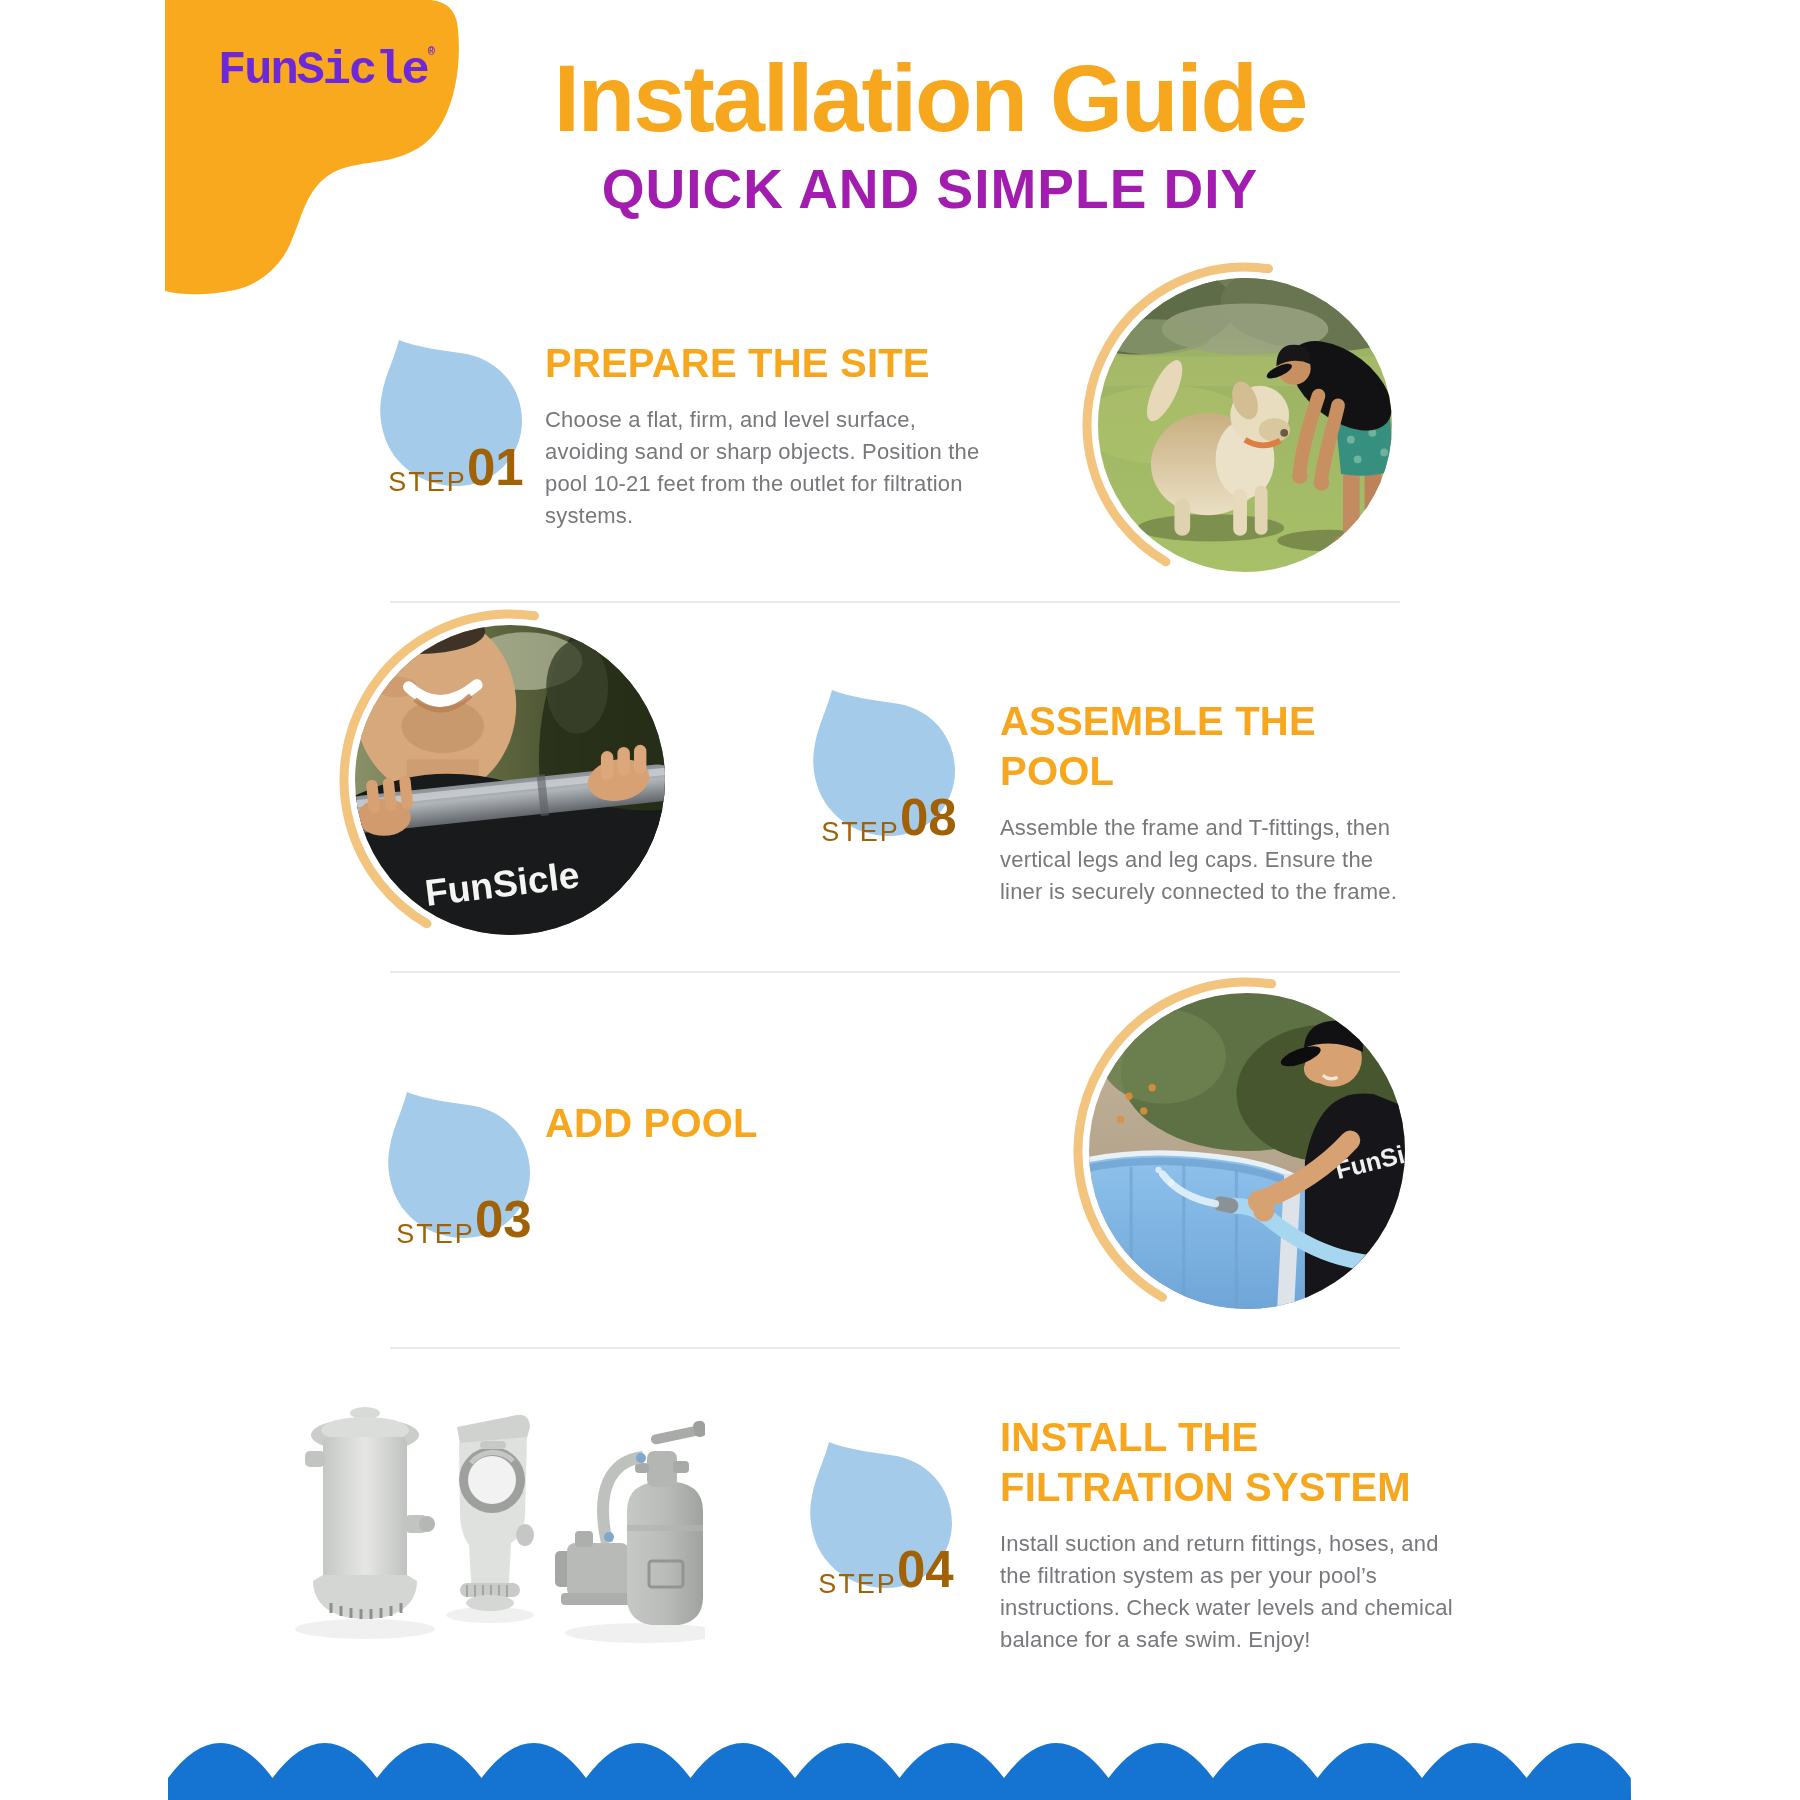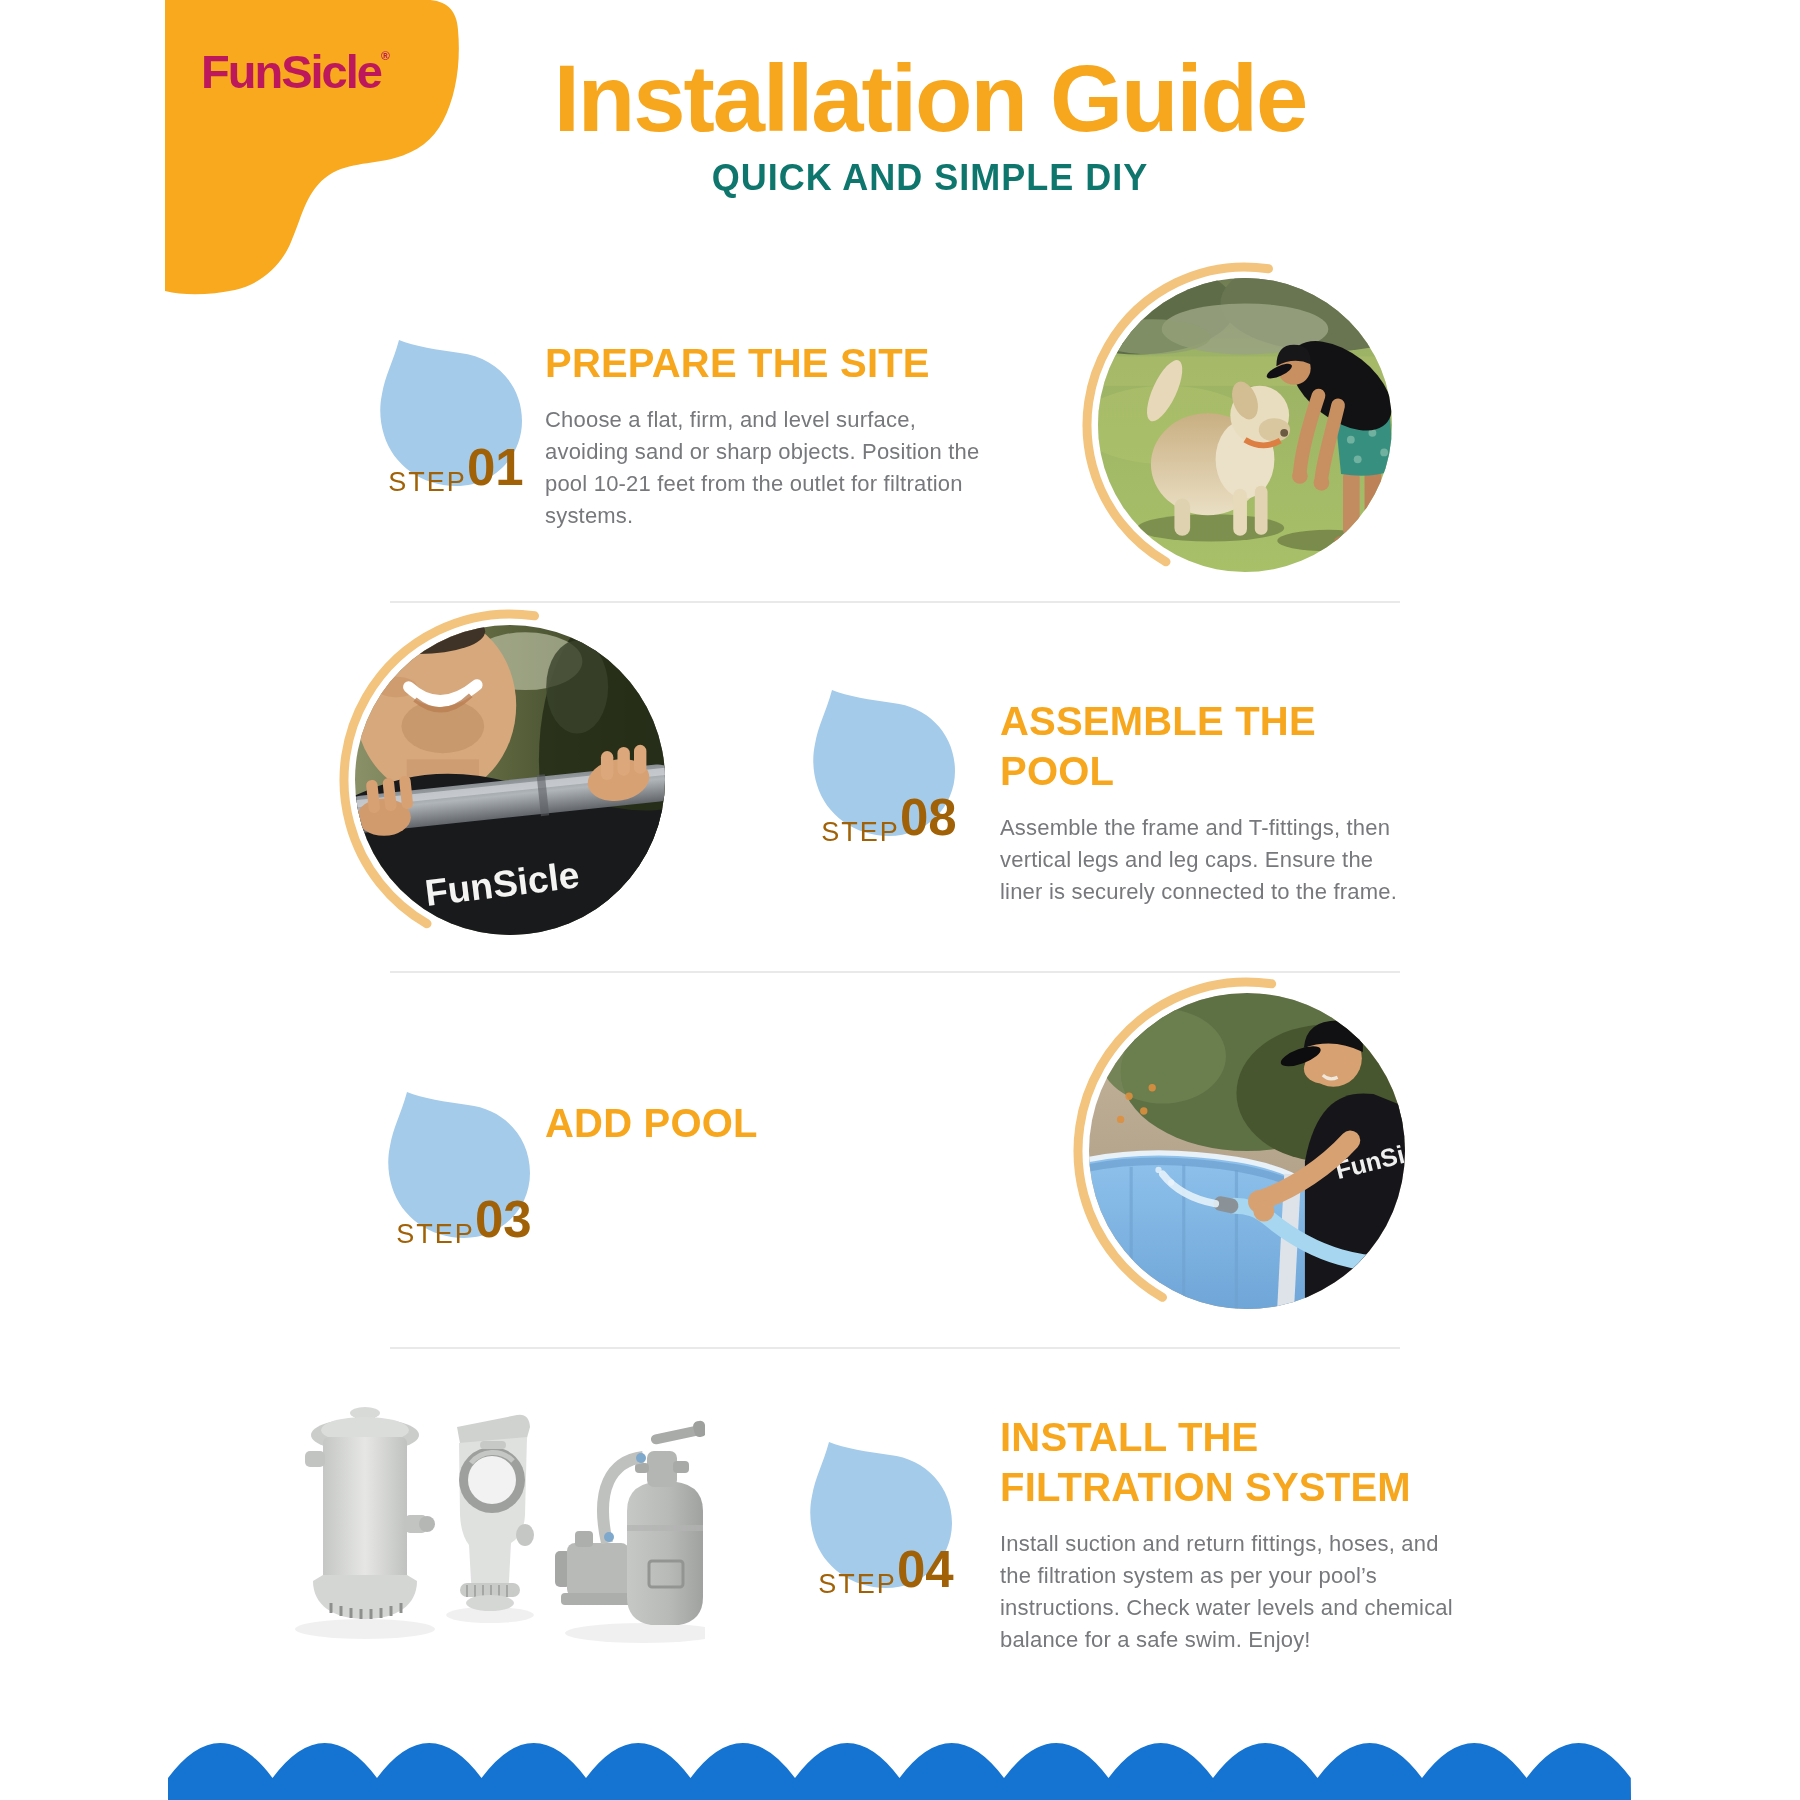--- a/index.html
+++ b/index.html
@@ -3,28 +3,28 @@
 <meta charset="utf-8">
 <style>
   html,body{margin:0;padding:0;background:#fff;}
   .canvas{position:relative;width:1800px;height:1800px;background:#ffffff;overflow:hidden;
           font-family:"Liberation Sans",sans-serif;}
   .abs{position:absolute;}
 
   
   .blob{left:165px;top:0;width:296px;height:300px;}
   .blob svg{position:absolute;left:0;top:0;}
-  .logo{position:absolute;left:36px;top:44px;color:#be185d;font-size:47px;font-weight:700;
-        letter-spacing:-2px;}
+  .logo{position:absolute;left:53px;top:44px;color:#6d28d9;font-size:47px;font-weight:700;
+        letter-spacing:-2px;font-family:Liberation Mono, monospace;}
   .logo sup{font-size:12px;font-weight:700;vertical-align:28px;letter-spacing:0;}
 
   
   .header{left:430px;top:50px;width:1000px;text-align:center;}
   .header h1{margin:0;font-size:94px;font-weight:700;color:#F7A71E;letter-spacing:-2px;line-height:1.05;}
-  .header h2{margin:8px 0 0 0;font-size:36px;font-weight:700;color:#0f766e;letter-spacing:1px;}
+  .header h2{margin:8px 0 0 0;font-size:55px;font-weight:700;color:#a21caf;letter-spacing:1px;}
 
   
   .drop{width:148px;height:148px;}
   .drop svg{position:absolute;left:0;top:0;}
   .drop .inner{position:absolute;inset:0;display:flex;flex-direction:row;align-items:flex-end;
                justify-content:center;transform:translate(5px,10px);color:#a16207;}
   .drop .step-label{font-size:27px;letter-spacing:2px;line-height:1;}
   .drop .step-number{font-size:51px;font-weight:700;line-height:1.1;}
 
   

